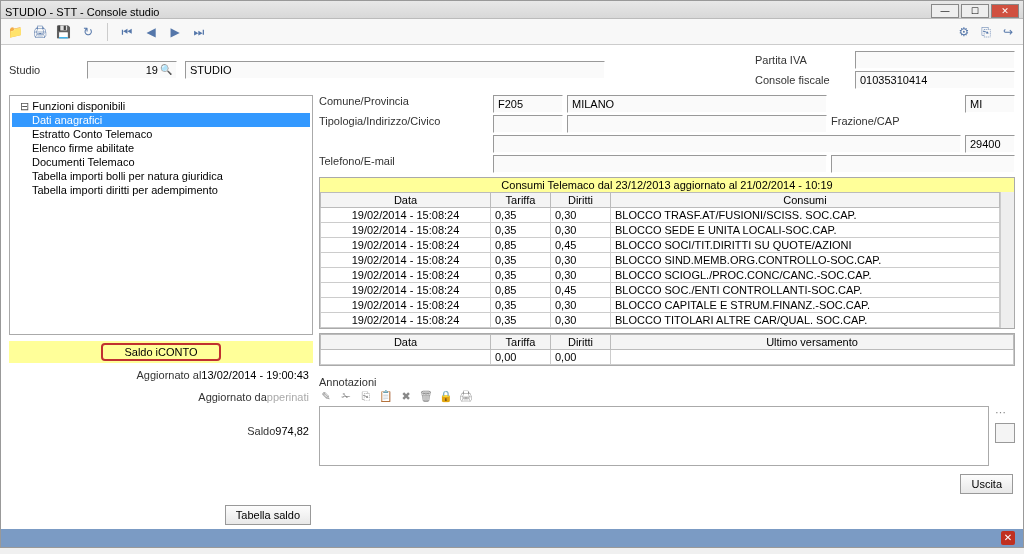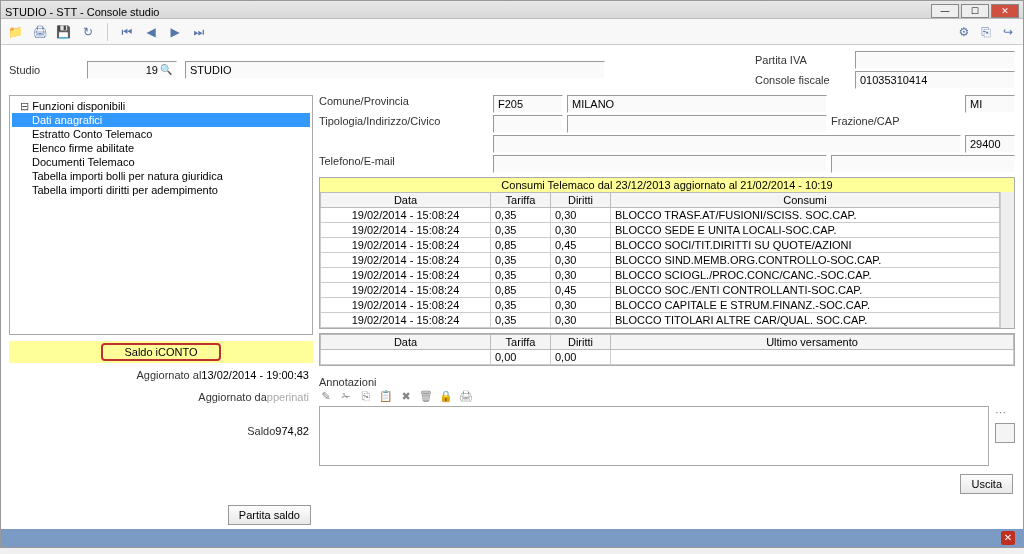--- a/index.html
+++ b/index.html
@@ -135,21 +135,21 @@
               <span style="color:#aaa">pperinati</span>
             </div>
             <div class="srow" style="margin-top:12px">
               <span class="label">Saldo</span>
               <span>974,82</span>
             </div>
           </div>
         </div>
 
         <div class="footer-btns" style="margin-top:auto">
-          <button class="btn">Partita saldo</button>
+          <button class="btn">Tabella saldo</button>
         </div>
       </div>
 
       <div class="right-col">
         <div class="info-grid">
           <span class="label cell">Comune/Provincia</span>
           <div class="field-inset cell">F205</div>
           <div class="field-inset cell">MILANO</div>
           <div class="cell"></div>
           <div class="field-inset cell">MI</div>

